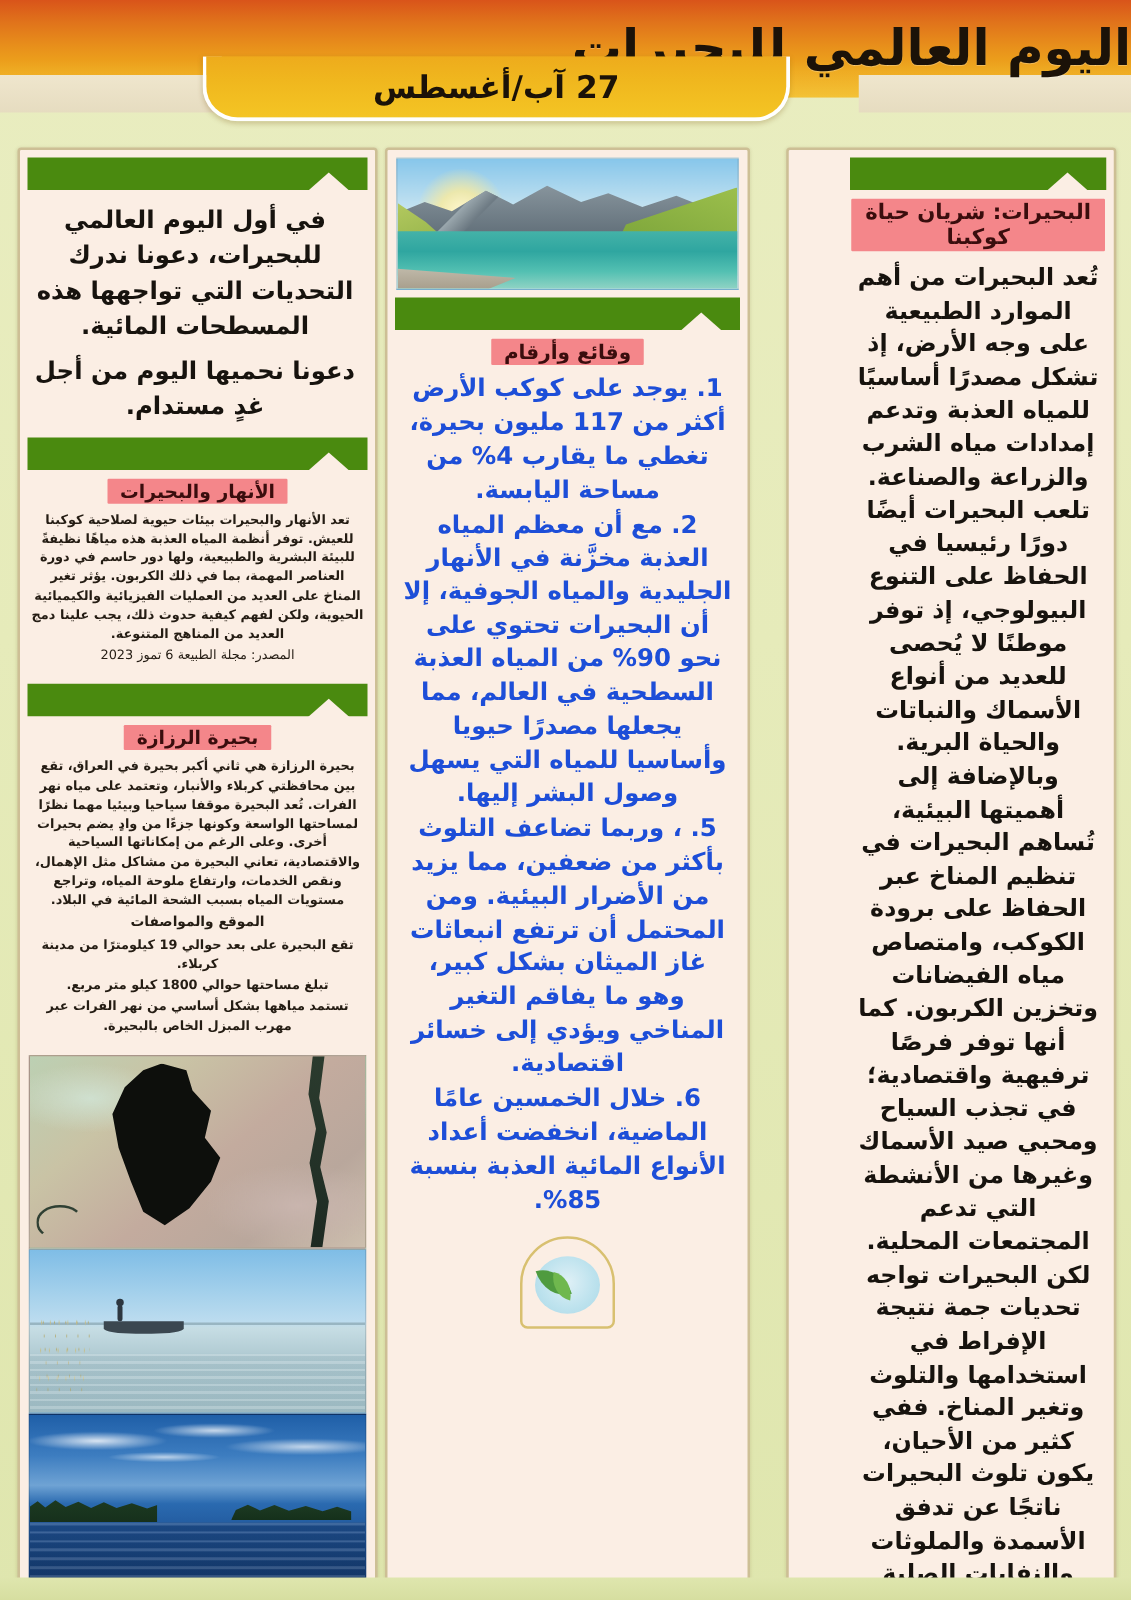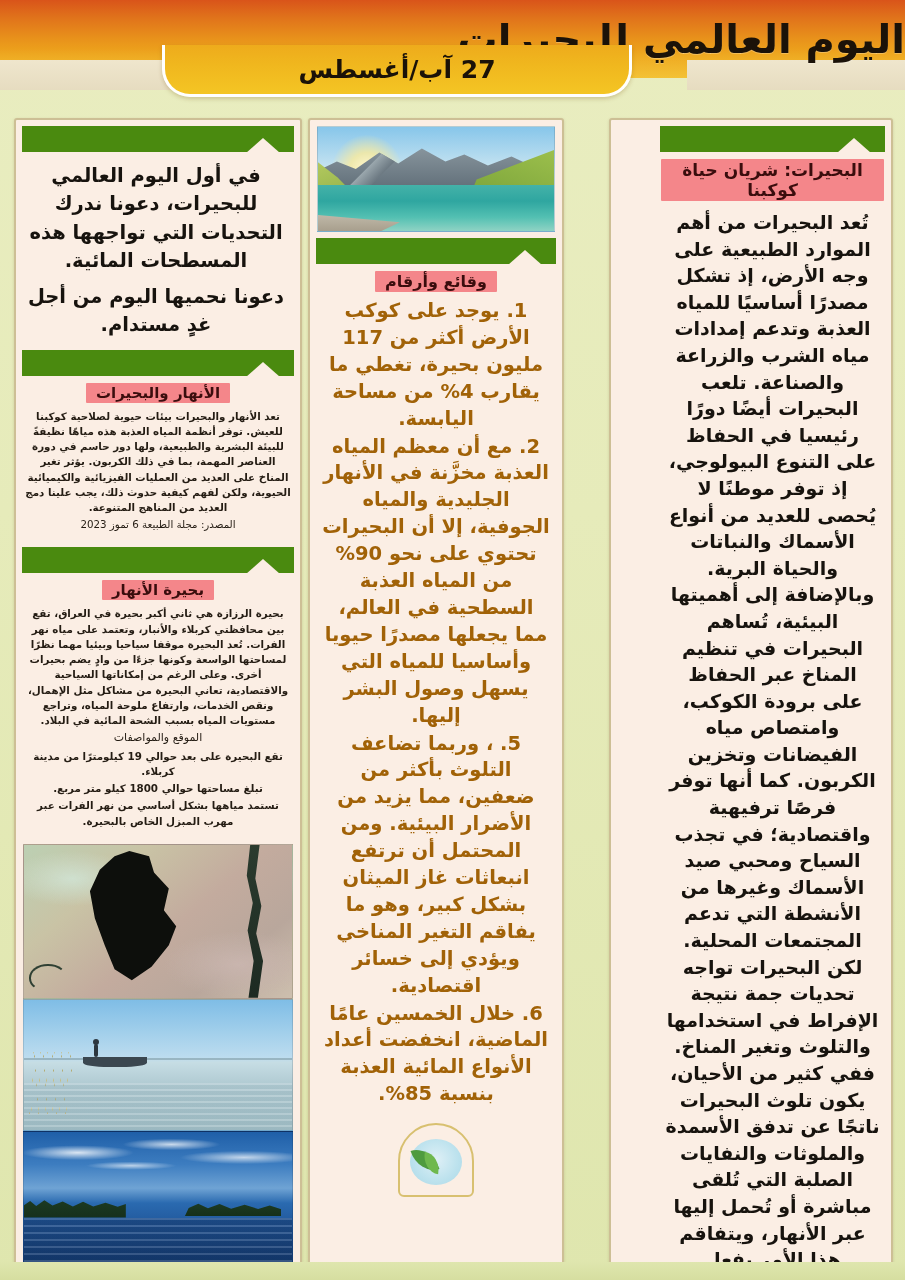--- a/index.html
+++ b/index.html
@@ -72,22 +72,22 @@
   .cols{ position:absolute; left:0; top:118px; width:905px; height:1162px; }
 
   .col{
     position:absolute; top:0;
     background:#fbeee4;
     border:2px solid #cdbf95;
     border-radius:3px;
     box-shadow:0 1px 3px rgba(90,70,30,.18);
     overflow:hidden;
   }
-  .col-right{ right:12px;  width:284px; height:1158px;padding-left:43px; }
-  .col-mid  { left:308px;  width:256px; height:1158px; background:#fbeee4; }
+  .col-right{ right:12px;  width:264px; height:1158px;padding-left:43px; }
+  .col-mid  { left:308px;  width:292px; height:1158px; background:#fbeee4; }
   .col-left { left:14px;   width:288px; height:1158px; background:#fbeee4; }
 
   
   .green-bar{
     position:relative;
     height:26px;
     background:#4a8a0f;
     margin:6px 6px 0 6px;
   }
   .green-bar::after{
@@ -125,26 +125,26 @@
   .intro p + p{ margin-top:8px; }
 
   .small-body{
     padding:2px 9px 7px 9px;
     font-size:10.3px; line-height:1.48; font-weight:bold;
     color:#241c13;
   }
   .small-body p{ margin-bottom:2px; }
   .src{ font-size:10.3px; font-weight:normal; }
 
-  .sub-head{ font-size:11px; font-weight:normal; margin:1px 0 1px; }
+  .sub-head{ font-size:11px; font-weight:bold; margin:1px 0 1px; }
 
   .mid-body{
     padding:2px 11px 8px 11px;
     font-size:19.5px; line-height:1.38; font-weight:bold;
-    color:#a16207;
+    color:#1d4ed8;
   }
   .mid-body li{ list-style:none; margin-bottom:1px; }
 
   .right-body{
     padding:4px 11px 6px 11px;
     font-size:19px; line-height:1.40; font-weight:bold;
     color:#17130e; text-align:center;
   }
   .right-body p{ margin-bottom:4px; }
 
@@ -323,21 +323,21 @@
         <p>في أول اليوم العالمي للبحيرات، دعونا ندرك التحديات التي تواجهها هذه المسطحات المائية.</p>
         <p>دعونا نحميها اليوم من أجل غدٍ مستدام.</p>
       </div>
       <div class="green-bar"></div>
       <div class="chip sm">الأنهار والبحيرات</div>
       <div class="small-body para">
         <p>تعد الأنهار والبحيرات بيئات حيوية لصلاحية كوكبنا للعيش. توفر أنظمة المياه العذبة هذه مياهًا نظيفةً للبيئة البشرية والطبيعية، ولها دور حاسم في دورة العناصر المهمة، بما في ذلك الكربون. يؤثر تغير المناخ على العديد من العمليات الفيزيائية والكيميائية الحيوية، ولكن لفهم كيفية حدوث ذلك، يجب علينا دمج العديد من المناهج المتنوعة.</p>
         <p class="src">المصدر: مجلة الطبيعة 6 تموز 2023</p>
       </div>
       <div class="green-bar"></div>
-      <div class="chip sm">بحيرة الأنهار</div>
+      <div class="chip sm">بحيرة الرزازة</div>
       <div class="small-body para">
         <p>بحيرة الرزازة هي ثاني أكبر بحيرة في العراق، تقع بين محافظتي كربلاء والأنبار، وتعتمد على مياه نهر الفرات. تُعد البحيرة موقفا سياحيا وبيئيا مهما نظرًا لمساحتها الواسعة وكونها جزءًا من وادٍ يضم بحيرات أخرى. وعلى الرغم من إمكاناتها السياحية والاقتصادية، تعاني البحيرة من مشاكل مثل الإهمال، ونقص الخدمات، وارتفاع ملوحة المياه، وتراجع مستويات المياه بسبب الشحة المائية في البلاد.</p>
         <p class="sub-head">الموقع والمواصفات</p>
         <p>تقع البحيرة على بعد حوالي 19 كيلومترًا من مدينة كربلاء.</p>
         <p>تبلغ مساحتها حوالي 1800 كيلو متر مربع.</p>
         <p>تستمد مياهها بشكل أساسي من نهر الفرات عبر مهرب المبزل الخاص بالبحيرة.</p>
       </div>
 
       <div class="img img-sat">
         <div class="sat-lake"></div>

